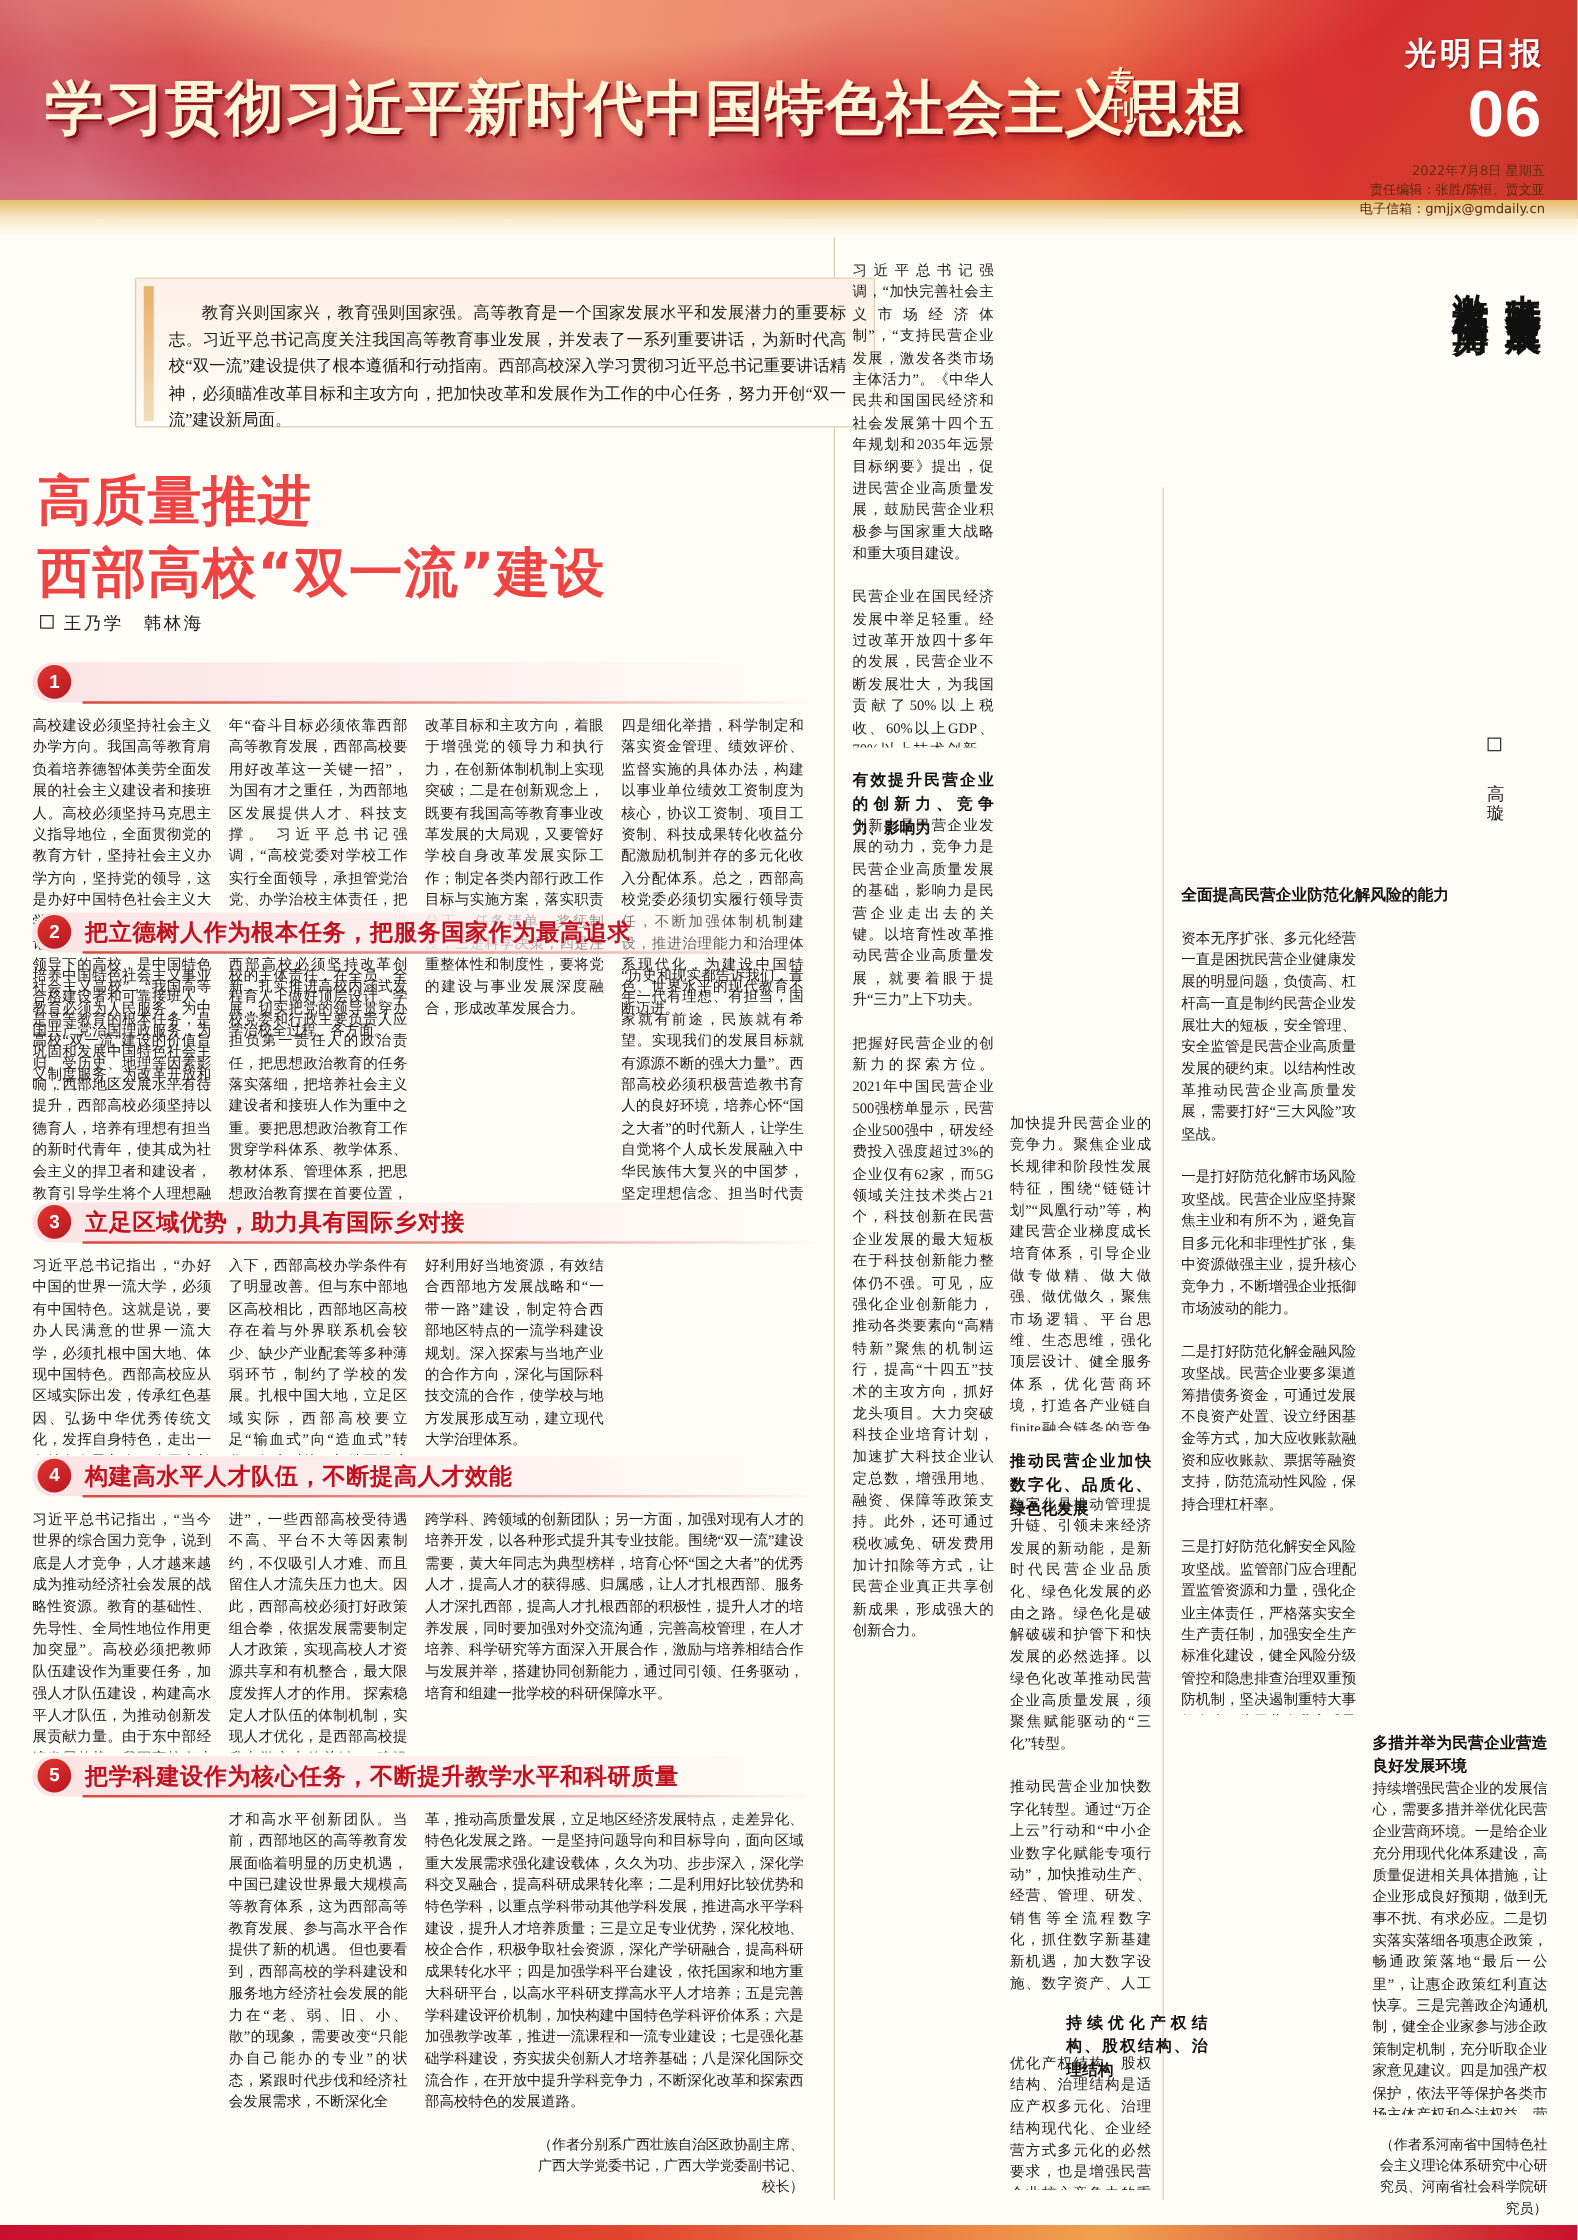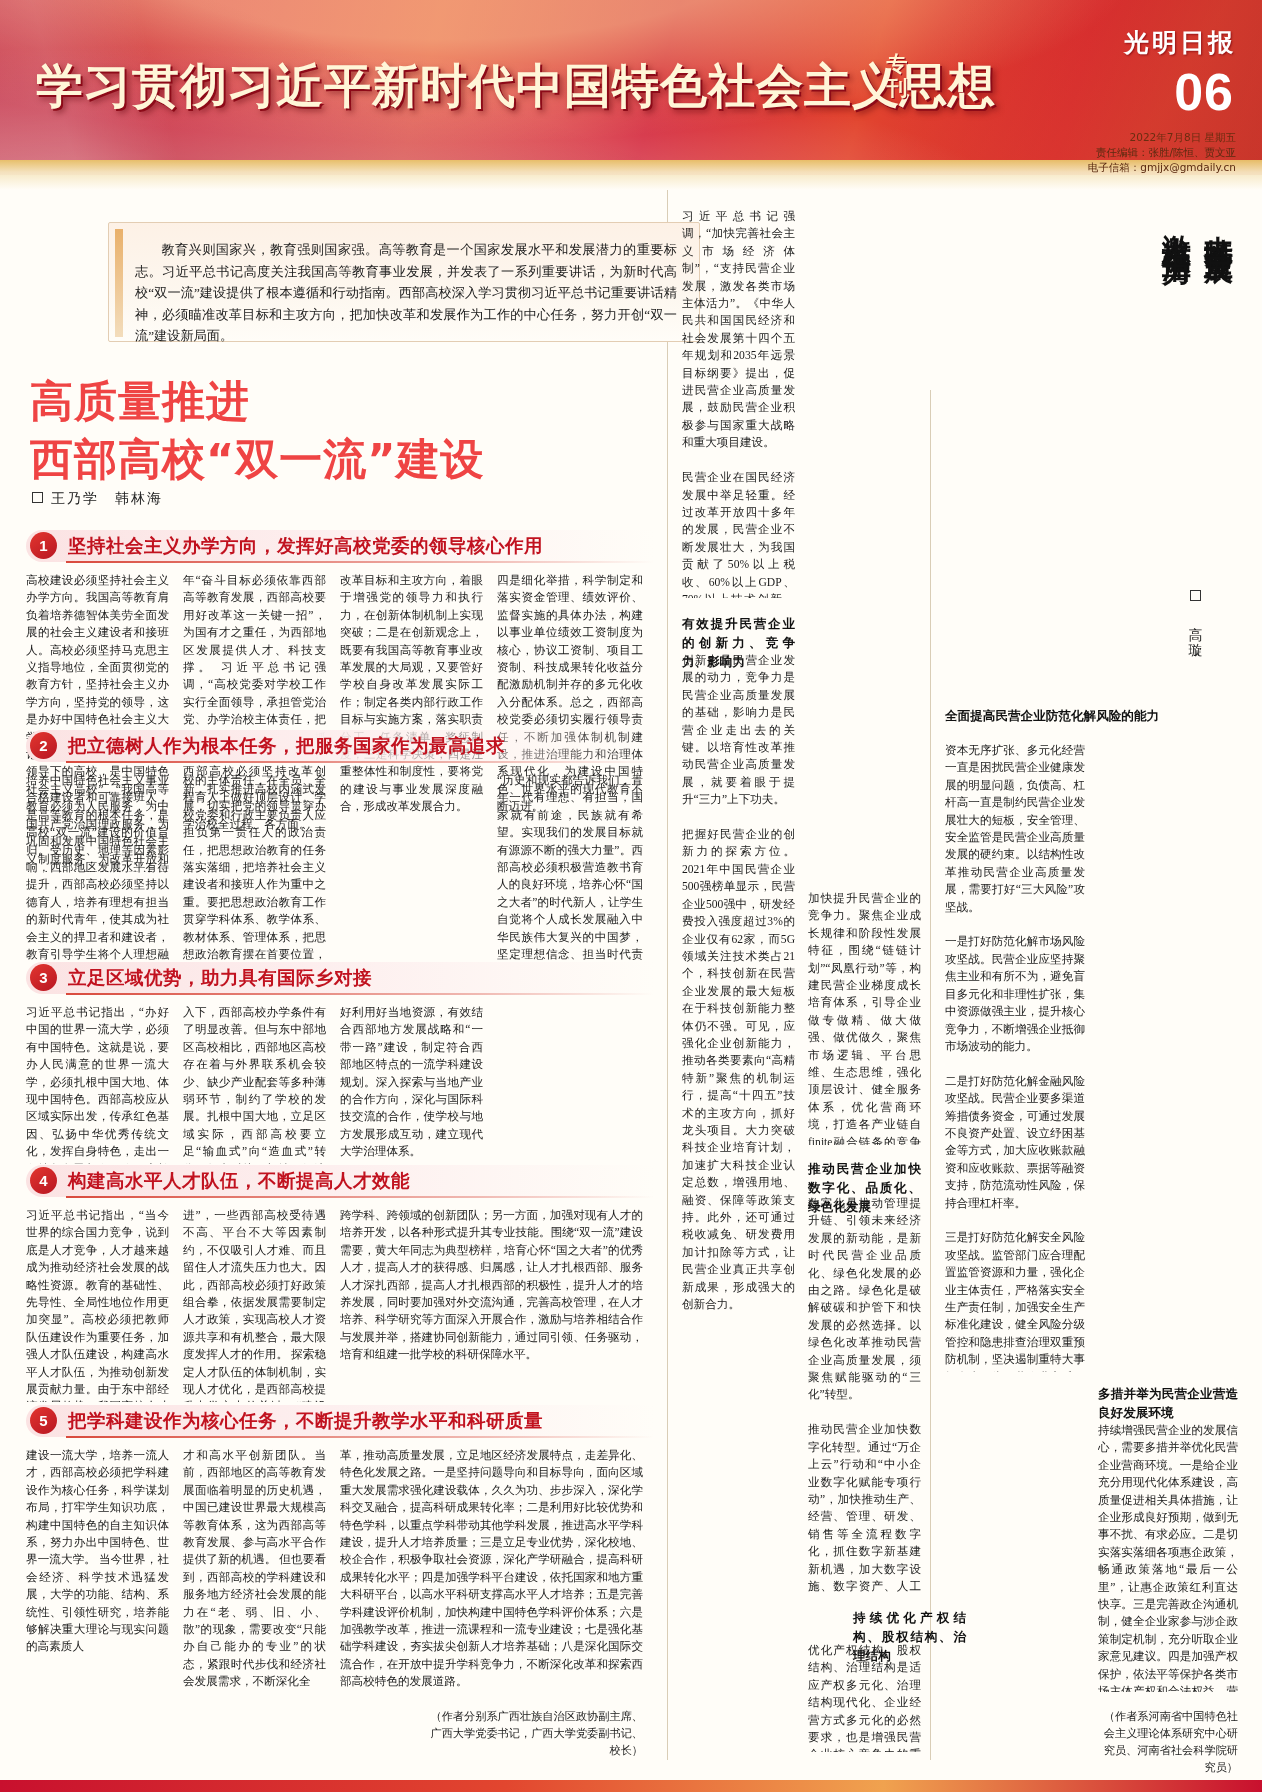--- a/index.html
+++ b/index.html
@@ -194,21 +194,20 @@
     <div>西部高校“双一流”建设</div>
   </div>
 
   <div class="byline">
     <span class="sq"></span><span>王乃学　韩林海</span>
   </div>
 
   <div class="sec" style="top:340px;">
     <div class="sec-bar"></div>
     <div class="sec-num">1</div>
-    <div class="sec-t">坚持社会主义办学方向，发挥好高校党委的领导核心作用</div>
     <div class="sec-underline"></div>
   </div>
   <div class="bodycol" style="left:26px;top:382px;width:143px;height:300px;overflow:hidden;">高校建设必须坚持社会主义办学方向。我国高等教育肩负着培养德智体美劳全面发展的社会主义建设者和接班人。高校必须坚持马克思主义指导地位，全面贯彻党的教育方针，坚持社会主义办学方向，坚持党的领导，这是办好中国特色社会主义大学的根本保证。习近平总书记指出，“我们的高校是党领导下的高校，是中国特色社会主义高校”，“我国高等教育必须为人民服务，为中国共产党治国理政服务，为巩固和发展中国特色社会主义制度服务，为改革开放和社会主义现代化建设服务”，“西部地区实现‘两个一百年’奋斗目标必须依靠西部高等教育发展，西部高校要用好改革这一关键一招”。
 
 西部高校党委应履行好办学治校的政治责任，把办学治校的领导权牢牢掌握在忠诚于党的教育事业的人手中。</div>
   <div class="bodycol" style="left:183px;top:382px;width:143px;height:300px;overflow:hidden;">年“奋斗目标必须依靠西部高等教育发展，西部高校要用好改革这一关键一招”，为国有才之重任，为西部地区发展提供人才、科技支撑。
 
 习近平总书记强调，“高校党委对学校工作实行全面领导，承担管党治党、办学治校主体责任，把方向、管大局、作决策、抓班子、带队伍、保稳定”。西部高校必须坚持改革创新，扎实推进高校内涵式发展，切实把党的领导贯穿办学治校全过程、各方面。</div>
   <div class="bodycol" style="left:340px;top:382px;width:143px;height:300px;overflow:hidden;">改革目标和主攻方向，着眼于增强党的领导力和执行力，在创新体制机制上实现突破；二是在创新观念上，既要有我国高等教育事业改革发展的大局观，又要管好学校自身改革发展实际工作；制定各类内部行政工作目标与实施方案，落实职责分工、任务清单、奖惩制度；三是科学决策；四是注重整体性和制度性，要将党的建设与事业发展深度融合，形成改革发展合力。</div>
   <div class="bodycol" style="left:497px;top:382px;width:146px;height:300px;overflow:hidden;">四是细化举措，科学制定和落实资金管理、绩效评价、监督实施的具体办法，构建以事业单位绩效工资制度为核心，协议工资制、项目工资制、科技成果转化收益分配激励机制并存的多元化收入分配体系。总之，西部高校党委必须切实履行领导责任，不断加强体制机制建设，推进治理能力和治理体系现代化，为建设中国特色、世界水平的现代教育不断迈进。</div>
@@ -248,23 +247,20 @@
 
 探索稳定人才队伍的体制机制，实现人才优化，是西部高校提升办学实力的关键。“建设政治素质过硬、业务能力精湛、育人水平高超的高素质教师队伍是大学建设的基础性工作”。西部高校应坚持引育结合，一方面，加强引才力度，采取灵活的引才模式、灵活用人机制，加大人才引进；另一方面，加大本土人才的培养力度。</div>
   <div class="bodycol" style="left:340px;top:1017px;width:303px;height:195px;overflow:hidden;">跨学科、跨领域的创新团队；另一方面，加强对现有人才的培养开发，以各种形式提升其专业技能。围绕“双一流”建设需要，黄大年同志为典型榜样，培育心怀“国之大者”的优秀人才，提高人才的获得感、归属感，让人才扎根西部、服务人才深扎西部，提高人才扎根西部的积极性，提升人才的培养发展，同时要加强对外交流沟通，完善高校管理，在人才培养、科学研究等方面深入开展合作，激励与培养相结合作与发展并举，搭建协同创新能力，通过同引领、任务驱动，培育和组建一批学校的科研保障水平。</div>
 
   <div class="sec" style="top:1215px;">
     <div class="sec-bar"></div>
     <div class="sec-num">5</div>
     <div class="sec-t">把学科建设作为核心任务，不断提升教学水平和科研质量</div>
     <div class="sec-underline"></div>
   </div>
-  <div class="bodycol" style="left:26px;top:1257px;width:143px;height:300px;overflow:hidden;">建设一流大学，培养一流人才，西部高校必须把学科建设作为核心任务，科学谋划布局，打牢学生知识功底，构建中国特色的自主知识体系，努力办出中国特色、世界一流大学。
-
-当今世界，社会经济、科学技术迅猛发展，大学的功能、结构、系统性、引领性研究，培养能够解决重大理论与现实问题的高素质人</div>
   <div class="bodycol" style="left:183px;top:1257px;width:143px;height:300px;overflow:hidden;">才和高水平创新团队。当前，西部地区的高等教育发展面临着明显的历史机遇，中国已建设世界最大规模高等教育体系，这为西部高等教育发展、参与高水平合作提供了新的机遇。
 
 但也要看到，西部高校的学科建设和服务地方经济社会发展的能力在“老、弱、旧、小、散”的现象，需要改变“只能办自己能办的专业”的状态，紧跟时代步伐和经济社会发展需求，不断深化全</div>
   <div class="bodycol" style="left:340px;top:1257px;width:303px;height:270px;overflow:hidden;">革，推动高质量发展，立足地区经济发展特点，走差异化、特色化发展之路。一是坚持问题导向和目标导向，面向区域重大发展需求强化建设载体，久久为功、步步深入，深化学科交叉融合，提高科研成果转化率；二是利用好比较优势和特色学科，以重点学科带动其他学科发展，推进高水平学科建设，提升人才培养质量；三是立足专业优势，深化校地、校企合作，积极争取社会资源，深化产学研融合，提高科研成果转化水平；四是加强学科平台建设，依托国家和地方重大科研平台，以高水平科研支撑高水平人才培养；五是完善学科建设评价机制，加快构建中国特色学科评价体系；六是加强教学改革，推进一流课程和一流专业建设；七是强化基础学科建设，夯实拔尖创新人才培养基础；八是深化国际交流合作，在开放中提升学科竞争力，不断深化改革和探索西部高校特色的发展道路。</div>
   <div class="bodycol sign" style="left:420px;top:1512px;width:223px;">（作者分别系广西壮族自治区政协副主席、广西大学党委书记，广西大学党委副书记、校长）</div>
 
   <div class="v-title" style="white-space:pre-line;">支持民营企业发展
 激发市场主体活力</div>
   <div class="v-author">
     <span class="sq"></span>

